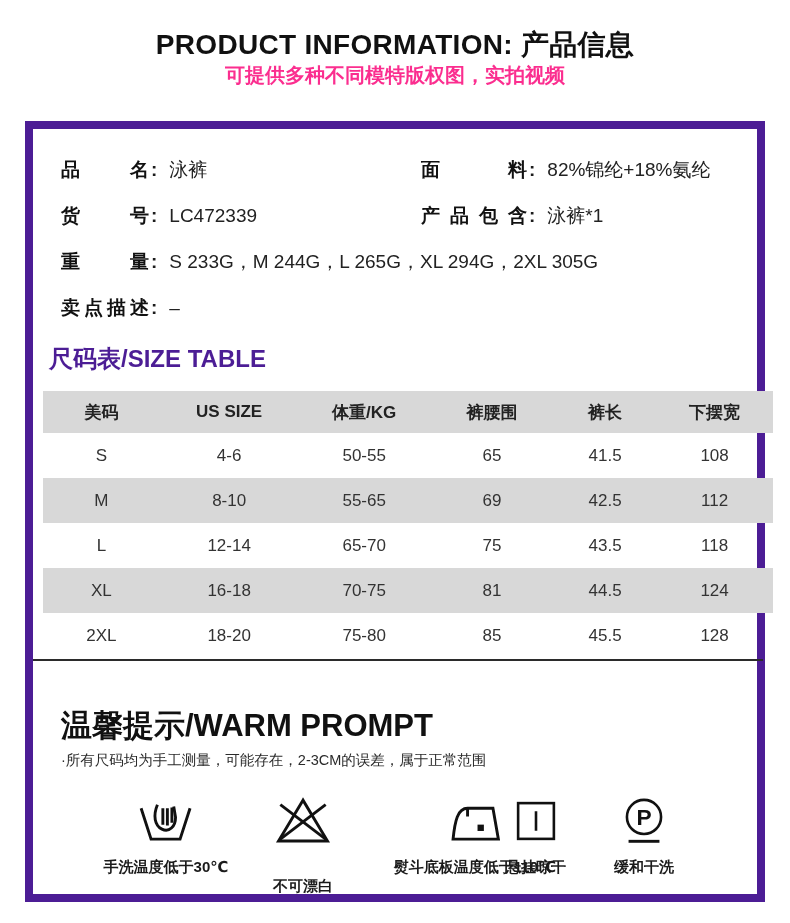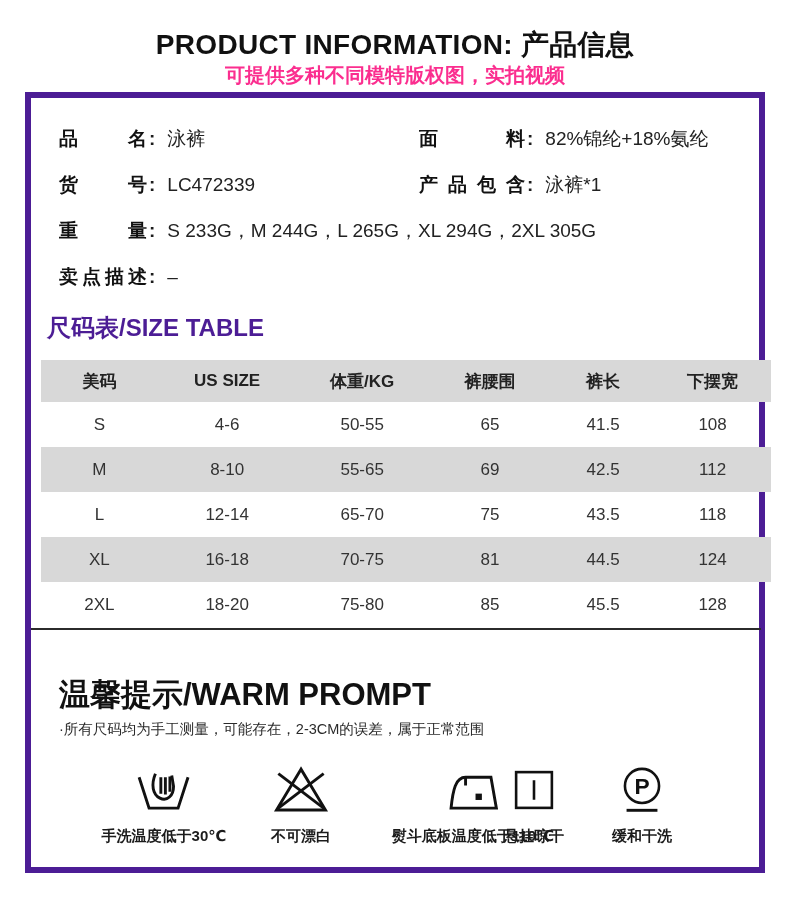--- a/index.html
+++ b/index.html
@@ -34,23 +34,23 @@
     position: absolute;
     top: 62px; left: 0;
     width: 100%;
     text-align: center;
     font-size: 20px;
     font-weight: bold;
     color: var(--accent);
   }
   .box {
     position: absolute;
-    left: 25px; top: 92px;
+    left: 25px; top: 121px;
     width: 740px; height: 781px;
-    border: 6px solid #4c1d95;
+    border: 8px solid #4c1d95;
   }
   
   .info {
     position: absolute;
     left: 28px; top: 18px; right: 8px;
   }
   .info-row {
     display: flex;
     align-items: center;
     height: 46px;
@@ -135,21 +135,21 @@
   .care-item svg { stroke: #111; fill: none; stroke-width: 3.2; }
   .care-label {
     margin-top: 7px;
     font-size: 15px;
     font-weight: 600;
     color: #1b1b1b;
     white-space: nowrap;
     text-align: center;
   }
   .pos-1 { left: 133px; }
-  .pos-2 { left: 270px; }
+  .pos-2 { left: 270px; gap: 19px; }
   .pos-3 { left: 398px; margin-left: 44px; }
   .pos-4 { left: 503px; }
   .pos-5 { left: 611px; }
 </style>
 </head>
 <body>
 
 <div class="page">
 
   <div class="title">PRODUCT INFORMATION: 产品信息</div>

